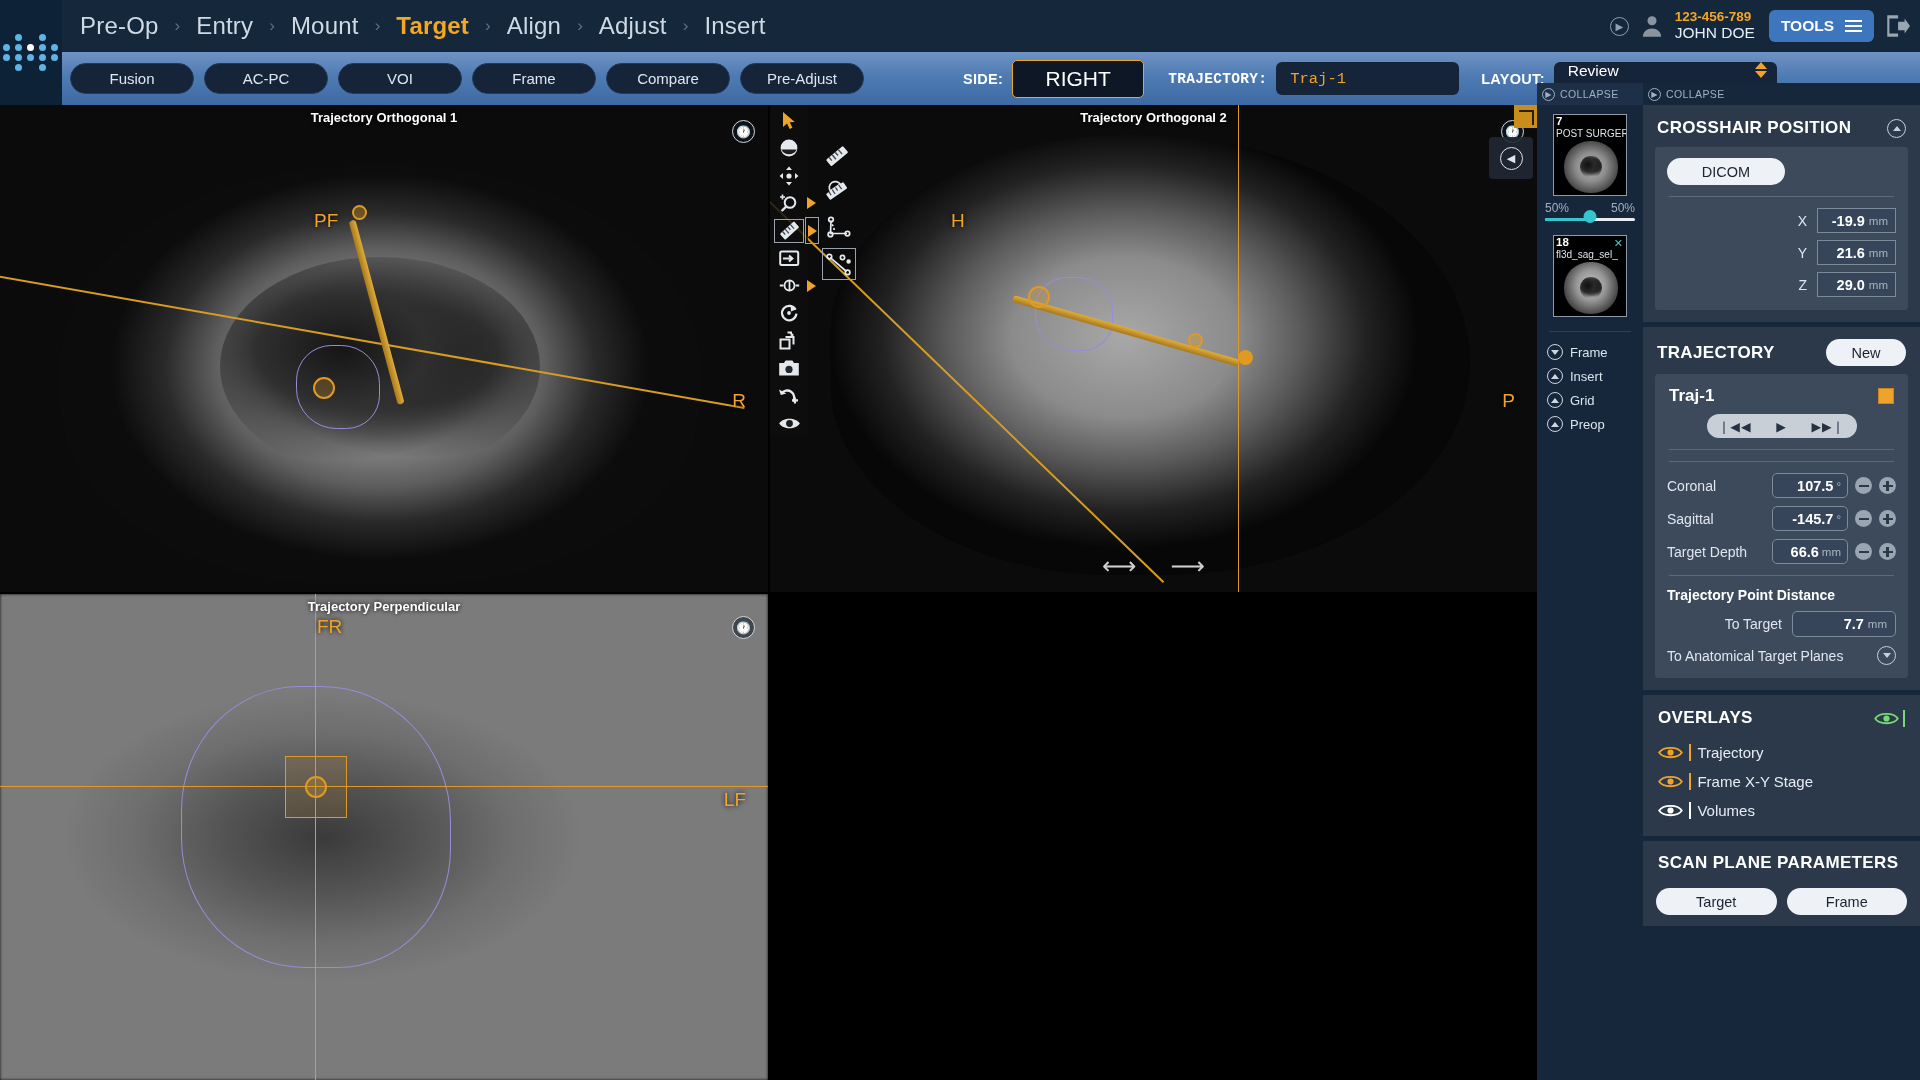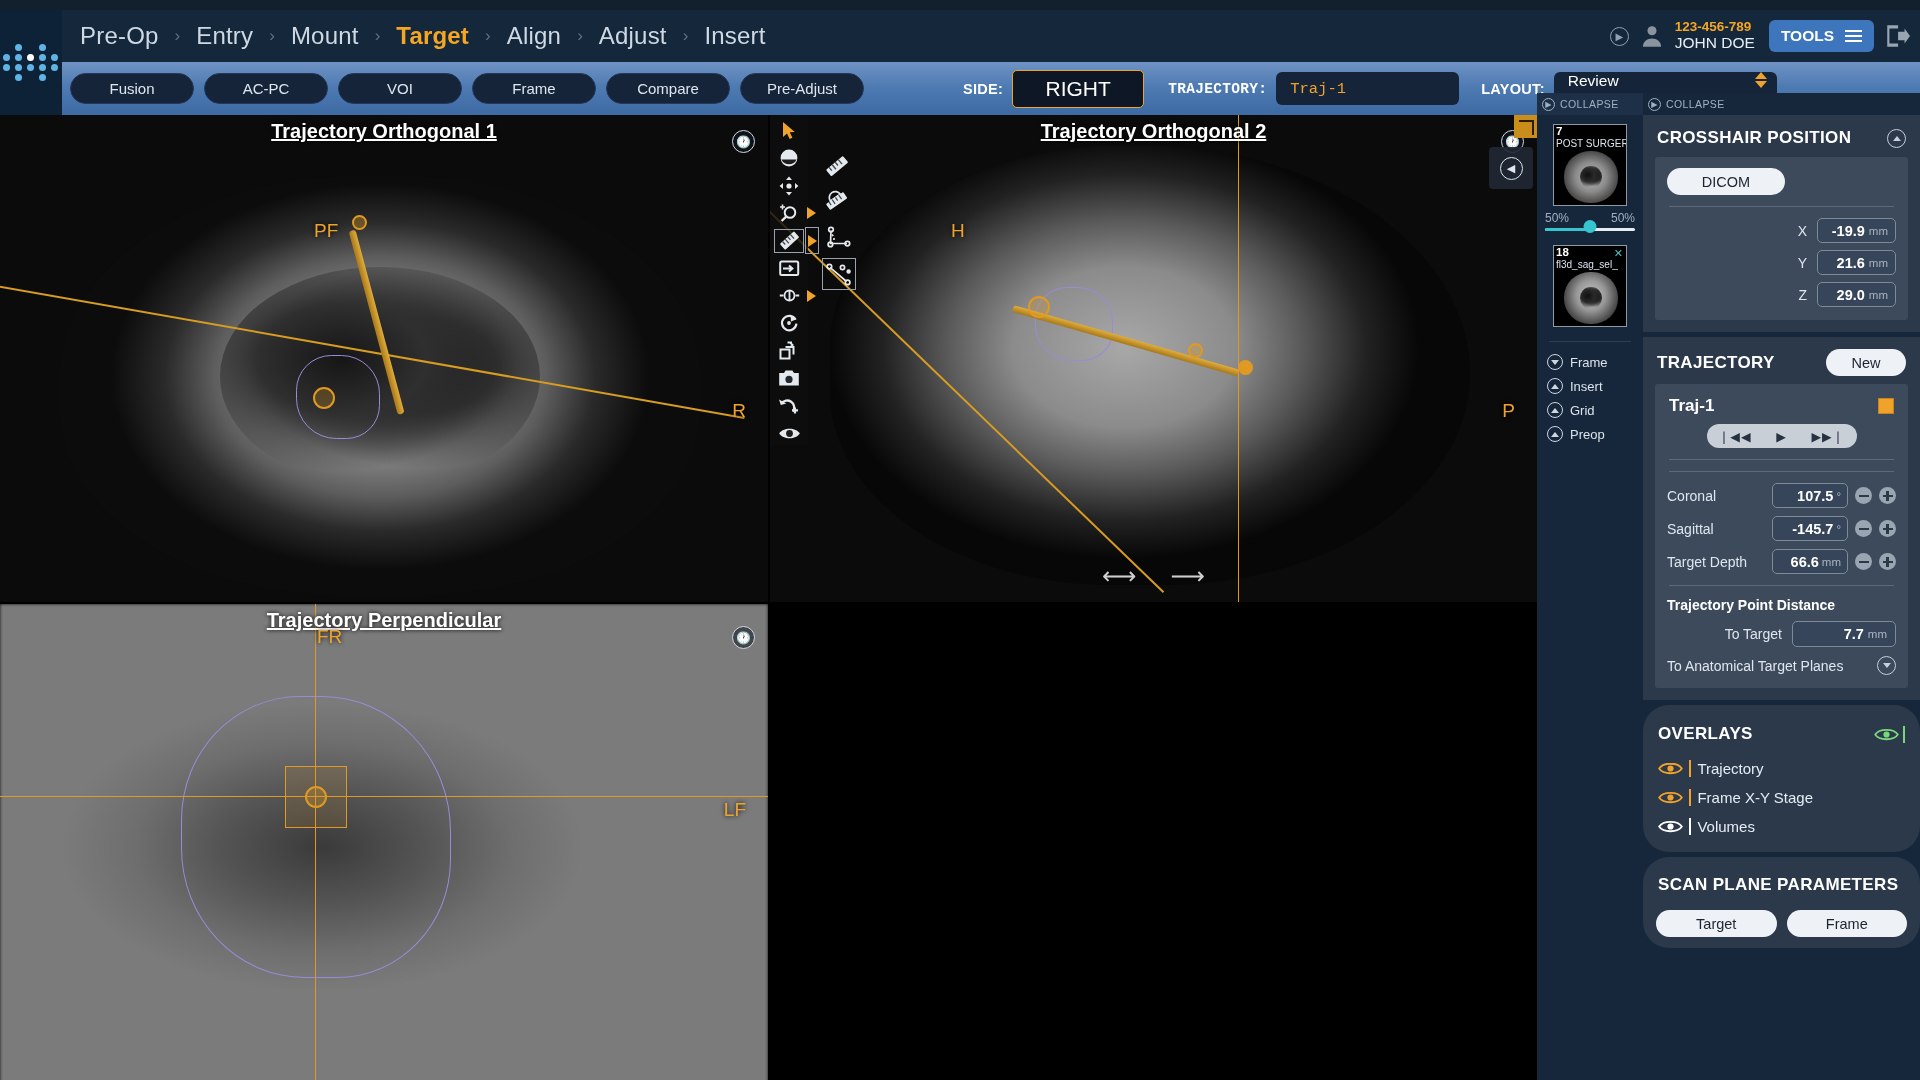--- a/index.html
+++ b/index.html
@@ -2,21 +2,21 @@
 <html><head>
 <meta charset="utf-8">
 <style>
   * { box-sizing: border-box; margin: 0; padding: 0; }
   html, body {
     width: 1920px; height: 1080px;
     background: #12202e;
     font-family: "Liberation Sans", sans-serif;
     overflow: hidden;
   }
-  #app { position: relative; width: 1920px; height: 758px; margin-top: 10px; }
+  #app { position: relative; width: 1920px; height: 758px; }
 
   
   .header {
     position: absolute; left: 0; top: 0; width: 1920px; height: 52px;
     background: #14273b;
     display: flex; align-items: center;
   }
   .logo-box {
     width: 62px; height: 105px; background: #0e2237;
     position: absolute; left: 0; top: 0;
@@ -94,22 +94,22 @@
 
   
   .views { position: absolute; left: 0; top: 105px; width: 1537px; height: 975px; background: #000; }
   .vp { position: absolute; background: #0b0b0b; overflow: hidden; }
   .vp-tl { left: 0;   top: 0;   width: 768px; height: 487px; }
   .vp-tr { left: 770px; top: 0; width: 767px; height: 487px; }
   .vp-bl { left: 0;   top: 489px; width: 768px; height: 486px; }
   .vp-br { left: 770px; top: 489px; width: 767px; height: 486px; }
   .vp-title {
     position: absolute; left: 50%; transform: translateX(-50%); top: 5px;
-    color: #ffffff; font-size: 20px; font-weight: bold; z-index: 4;
-    text-shadow: 0 0 4px #000; white-space: nowrap; text-decoration: underline;
+    color: #ffffff; font-size: 13px; font-weight: bold; z-index: 4;
+    text-shadow: 0 0 4px #000; white-space: nowrap;
   }
   .vp-title.withcaret { display: flex; align-items: center; gap: 7px; cursor: pointer; }
   .caret-dn { width:0;height:0;border-left:6px solid transparent;border-right:6px solid transparent;border-top:7px solid #e8bb5c; }
   .orient {
     position: absolute; color: #f0a32a; font-size: 19px; z-index: 4;
     text-shadow: 0 0 5px #000;
   }
   .clock-btn {
     position: absolute; width: 23px; height: 23px; border-radius: 50%;
     border: 1.6px solid #cfd9e4; color: #cfd9e4; font-size: 12px;
@@ -311,21 +311,21 @@
   .chev-circ i.dn { border-top:5.5px solid #c6d0da; }
   .inner { background: #3c4a5c; border-radius: 3px; padding: 11px 12px 13px; }
   .wht-btn {
     background: #eef1f5; color: #1b2431; border-radius: 14px; height: 27px;
     display:flex; align-items:center; justify-content:center; font-size: 14.5px; cursor:pointer;
   }
   .hr { height: 1px; background: #5b6978; margin: 11px 2px; }
   .coord-row { display: flex; align-items: center; justify-content: flex-end; gap: 10px; margin-top: 7px; }
   .coord-lbl { color: #dfe6ee; font-size: 14px; }
   .val-box {
-    background: #37455a; border: 1.2px solid #7d8a99; border-radius: 5px;
+    background: #37455a; border: 1.2px solid #7d8a99; border-radius: 0;
     width: 79px; height: 25px; display:flex; align-items:center; justify-content:flex-end;
     gap: 4px; padding-right: 7px; cursor: text;
   }
   .val-num { color: #ffffff; font-size: 14.5px; font-weight: bold; }
   .val-unit { color: #a9b4c1; font-size: 11.5px; }
   .traj-hdr { display:flex; align-items:center; justify-content:space-between; padding: 2px 2px 8px; }
   .traj-name-row { display:flex; align-items:center; justify-content:space-between; padding: 1px 2px 8px; }
   .traj-name { color:#ffffff; font-size:17px; font-weight:bold; }
   .swatch { width: 16px; height: 16px; background: #f0a32a; border: 1px solid #c9831a; }
   .transport {
@@ -352,21 +352,21 @@
     gap: 4px; padding-right: 8px; cursor: text;
   }
   .anat-row { display:flex; align-items:center; justify-content:space-between; margin-top: 9px; }
   .anat-lbl { color:#dfe6ee; font-size:14px; }
   .ov-head { display:flex; align-items:center; justify-content:space-between; padding: 4px 2px 10px; }
   .ov-item { display:flex; align-items:center; gap: 6px; padding: 6px 2px; cursor: pointer; }
   .ov-bar { width: 2.4px; height: 17px; }
   .ov-lbl { color:#e6ecf3; font-size: 15px; }
   .eye { display:block; }
   .sp-row { display:grid; grid-template-columns: 1fr 1fr; gap: 10px; margin-top: 6px; }
-  .sidebar-pad { padding: 15px 13px 11px; border-radius: 26px; }
+  .sidebar-pad { padding: 9px 13px 11px; }
 </style>
 </head>
 <body>
 
 <div id="app">
 
   <div class="header">
     <div class="breadcrumb">
       <span class="bc-step">Pre-Op</span>
       <span class="bc-sep">›</span>

